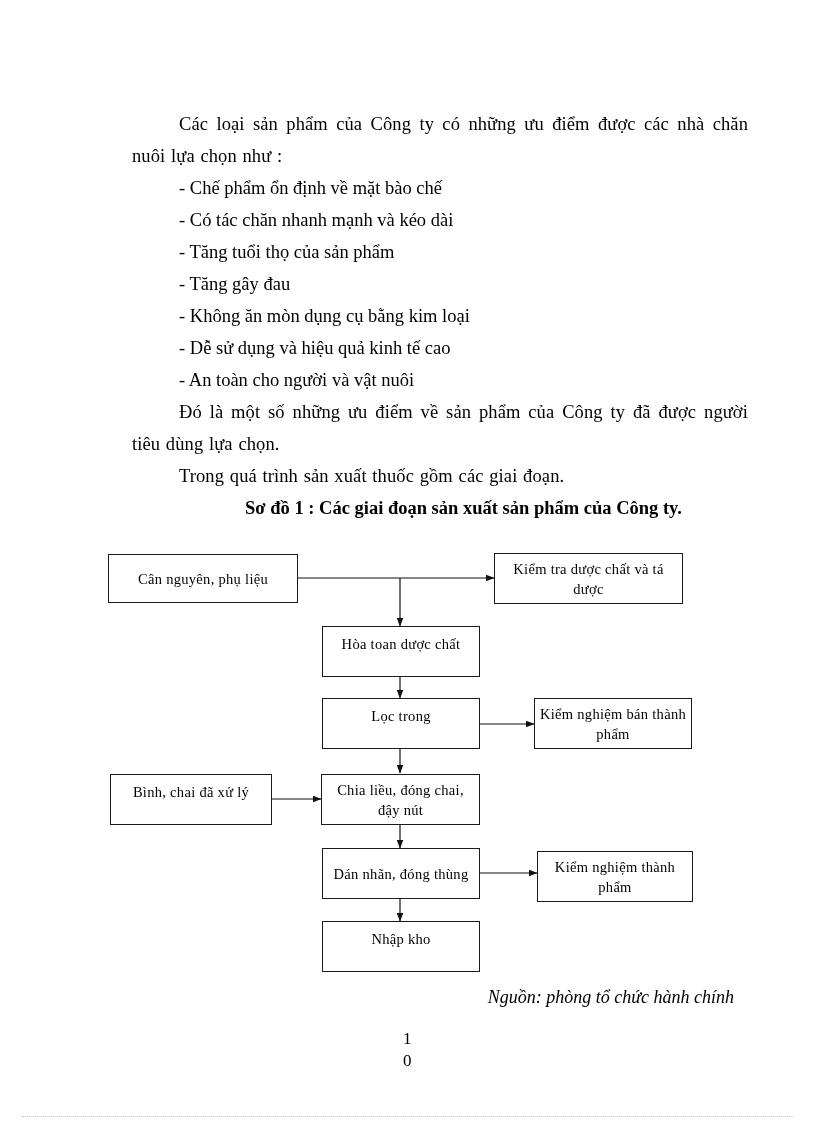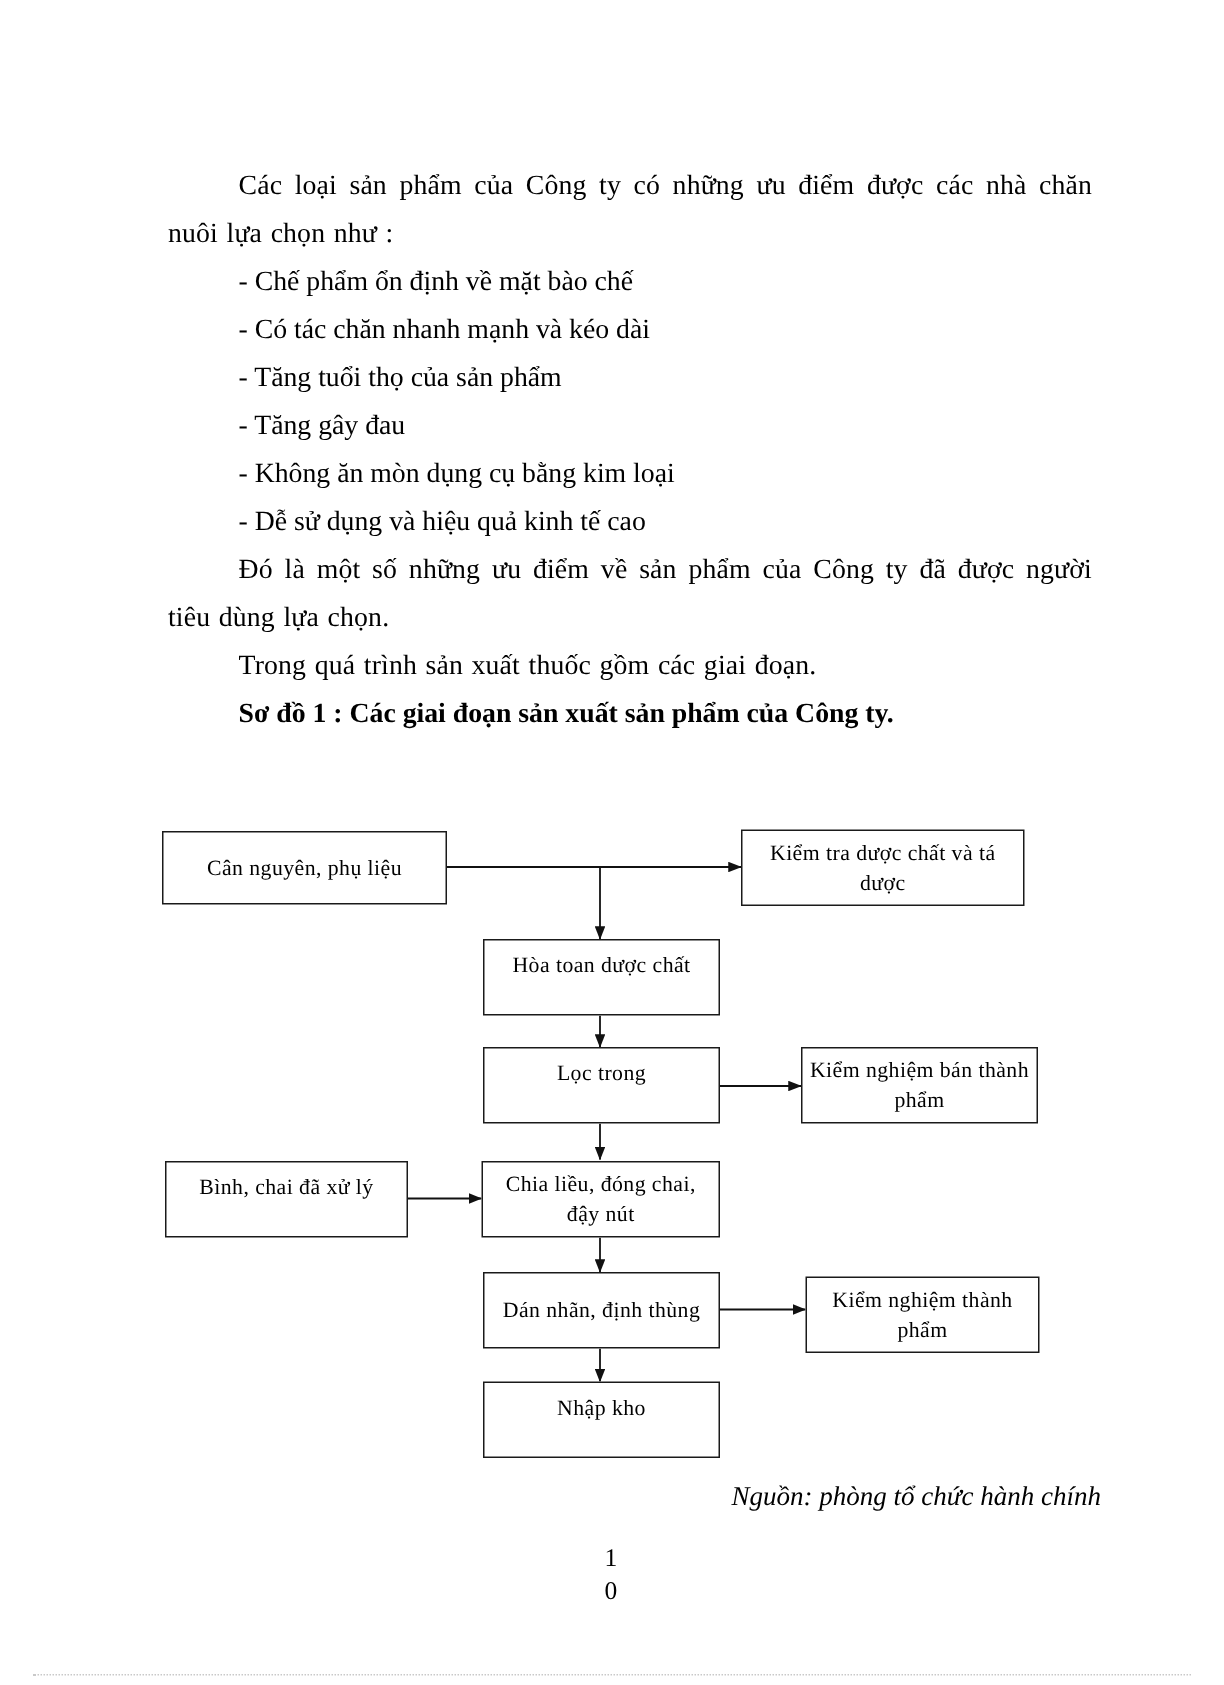--- a/index.html
+++ b/index.html
@@ -19,21 +19,21 @@
   .page {
     position: absolute;
     left: 0; top: 0;
     width: 816px;
     height: 1123px;
   }
 
   
   .textblock {
     position: absolute;
-    left: 112px;
+    left: 132px;
     top: 108px;
     width: 616px;
   }
 
   p.para {
     margin: 0;
     font-size: 18.5px;
     line-height: 32px;
     text-align: justify;
     text-indent: 47px;
@@ -52,21 +52,21 @@
     text-align: left;
     white-space: nowrap;
   }
 
   p.heading {
     margin: 0;
     font-size: 18.5px;
     line-height: 32px;
     padding-left: 47px;
     font-weight: bold;
-    text-align: left;
+    text-align: center;
     white-space: nowrap;
   }
 
   
   .chart {
     position: absolute;
     left: 0;
     top: 12px;
     width: 664px;
     height: 1123px;
@@ -134,20 +134,21 @@
   <div class="textblock">
 
     <p class="para">Các loại sản phẩm của Công ty có những ưu điểm được các nhà chăn nuôi lựa chọn như :</p>
 
     <p class="bullet">- Chế phẩm ổn định về mặt bào chế</p>
     <p class="bullet">- Có tác chăn nhanh mạnh và kéo dài</p>
     <p class="bullet">- Tăng tuổi thọ của sản phẩm</p>
     <p class="bullet">- Tăng gây đau</p>
     <p class="bullet">- Không ăn mòn dụng cụ bằng kim loại</p>
     <p class="bullet">- Dễ sử dụng và hiệu quả kinh tế cao</p>
+    <p class="bullet">- An toàn cho người và vật nuôi</p>
 
     <p class="para">Đó là một số những ưu điểm về sản phẩm của Công ty đã được người tiêu dùng lựa chọn.</p>
 
     <p class="para nojust">Trong quá trình sản xuất thuốc gồm các giai đoạn.</p>
 
     <p class="heading">Sơ đồ 1 : Các giai đoạn sản xuất sản phẩm của Công ty.</p>
   </div>
 
   <div class="chart">
 
@@ -199,21 +200,21 @@
 
     <div class="node top-align" style="left:110px; top:762px; width:162px; height:51px;">
       <span>Bình,  chai  đã xử lý</span>
     </div>
 
     <div class="node" style="left:321px; top:762px; width:159px; height:51px;">
       <span>Chia liều,  đóng chai,  đậy nút</span>
     </div>
 
     <div class="node" style="left:322px; top:836px; width:158px; height:51px;">
-      <span>Dán nhãn,  định thùng</span>
+      <span>Dán nhãn,  đóng thùng</span>
     </div>
 
     <div class="node" style="left:537px; top:839px; width:156px; height:51px;">
       <span>Kiểm nghiệm thành  phẩm</span>
     </div>
 
     <div class="node top-align" style="left:322px; top:909px; width:158px; height:51px;">
       <span>Nhập kho</span>
     </div>
   </div>

